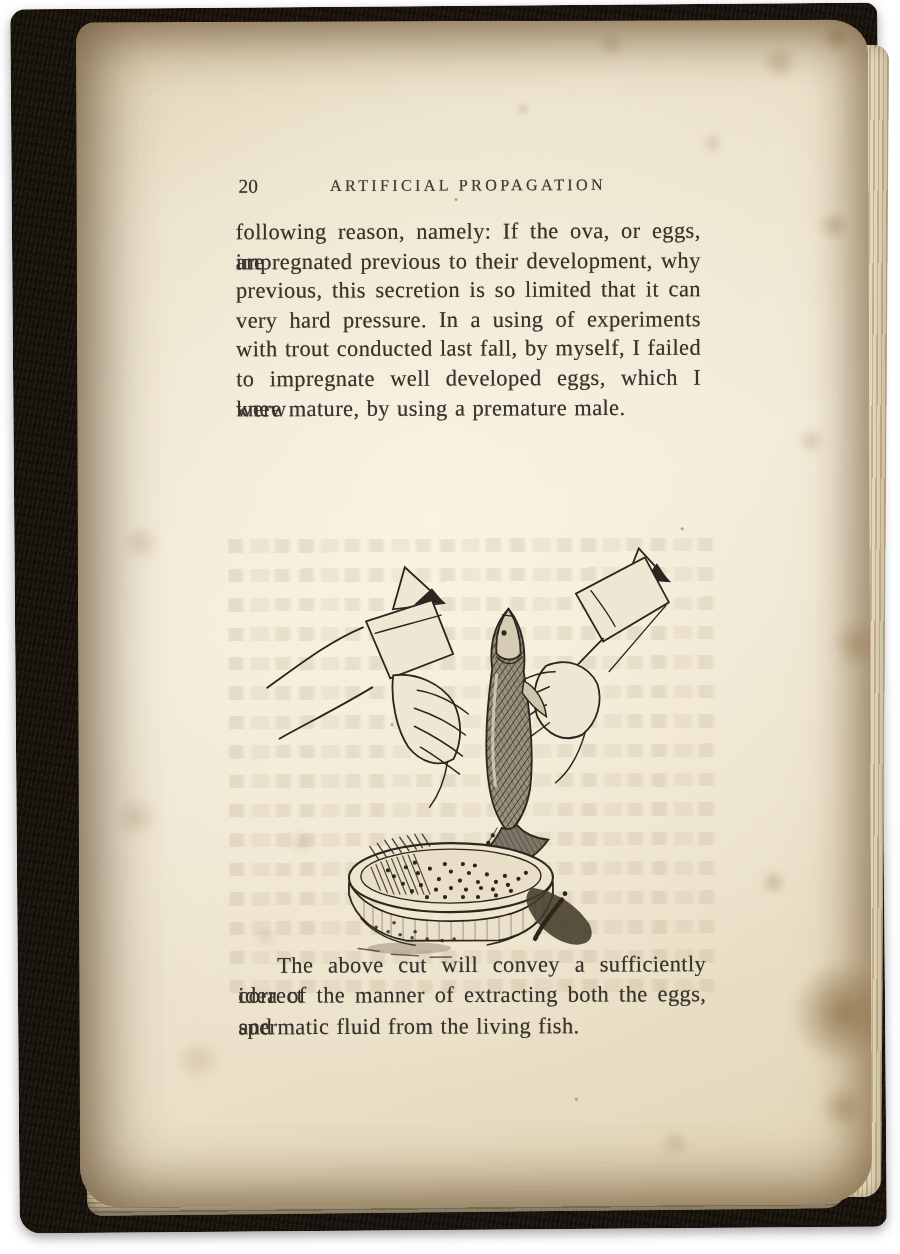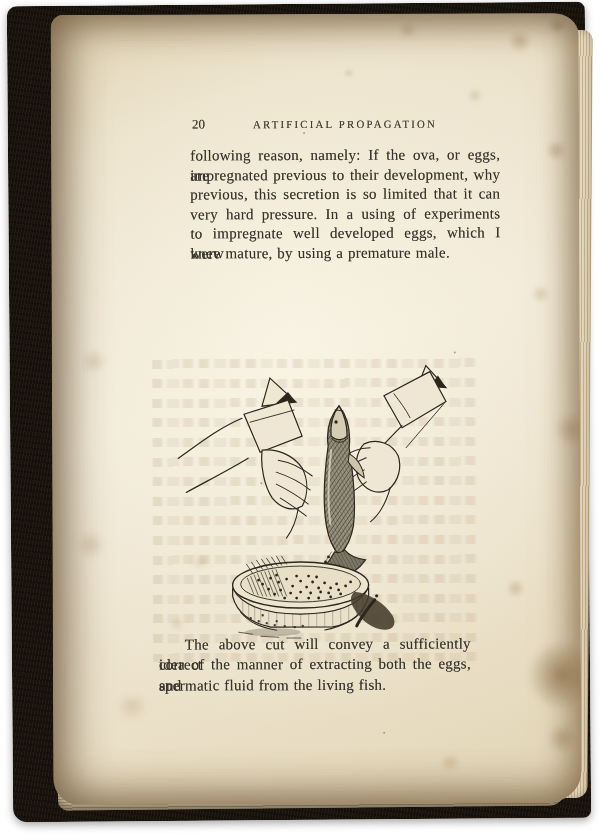--- a/index.html
+++ b/index.html
@@ -28,21 +28,21 @@
         box-shadow:
           inset 20px 0 38px rgba(70,50,25,.38),
           inset -14px 0 28px rgba(120,90,50,.30),
           inset 0 16px 30px rgba(120,92,55,.34),
           inset 0 -20px 34px rgba(115,88,52,.30),
           inset 0 0 60px rgba(130,100,60,.14);}
   .stain{position:absolute;border-radius:50%;pointer-events:none;}
   .speck{position:absolute;width:2px;height:2px;border-radius:50%;background:#6b5434;opacity:.5;}
   
   .content{position:absolute;left:106px;top:102px;width:310px;z-index:3;color:#37332c;
-           text-shadow:0 0 .5px rgba(55,50,40,.55);margin-left:33px;}
+           text-shadow:0 0 .5px rgba(55,50,40,.55);}
   .hdr{position:relative;height:26px;font-size:13px;}
   .hdr .folio{position:absolute;left:2px;top:0;}
   .hdr .running{position:absolute;left:0;right:0;top:2px;text-align:center;
                 font-size:10.8px;letter-spacing:2.2px;color:#403c35;}
   .body-par{margin-top:4px;font-size:15px;letter-spacing:.25px;word-spacing:.8px;}
   .jline{height:19.6px;line-height:19.6px;text-align:justify;text-align-last:justify;white-space:normal;}
   .jline.last{text-align-last:left;}
   .caption{position:absolute;left:106px;top:620px;width:312px;z-index:3;font-size:15px;
            letter-spacing:.25px;word-spacing:.8px;color:#37332c;text-shadow:0 0 .5px rgba(55,50,40,.55);}
   .caption .jline{height:20.4px;line-height:20.4px;}
@@ -98,20 +98,21 @@
     <div class="content">
       <div class="hdr">
         <span class="folio">20</span>
         <span class="running">ARTIFICIAL PROPAGATION</span>
       </div>
       <div class="body-par">
           <div class="jline">following reason, namely: If the ova, or eggs, are</div>
           <div class="jline">impregnated previous to their development, why</div>
           <div class="jline">previous, this secretion is so limited that it can</div>
           <div class="jline">very hard pressure. In a using of experiments</div>
+          <div class="jline">with trout conducted last fall, by myself, I failed</div>
           <div class="jline">to impregnate well developed eggs, which I knew</div>
           <div class="jline last">were mature, by using a premature male.</div>
         </div>
     </div>
 
     <div class="figure">
       <svg width="330" height="302" viewBox="0 0 330 302" xmlns="http://www.w3.org/2000/svg">
         <defs>
           <pattern id="xh1" width="3.6" height="3.6" patternUnits="userSpaceOnUse" patternTransform="rotate(35)">
             <line x1="0" y1="0" x2="0" y2="3.6" stroke="#2b261e" stroke-width="1.1"></line>

